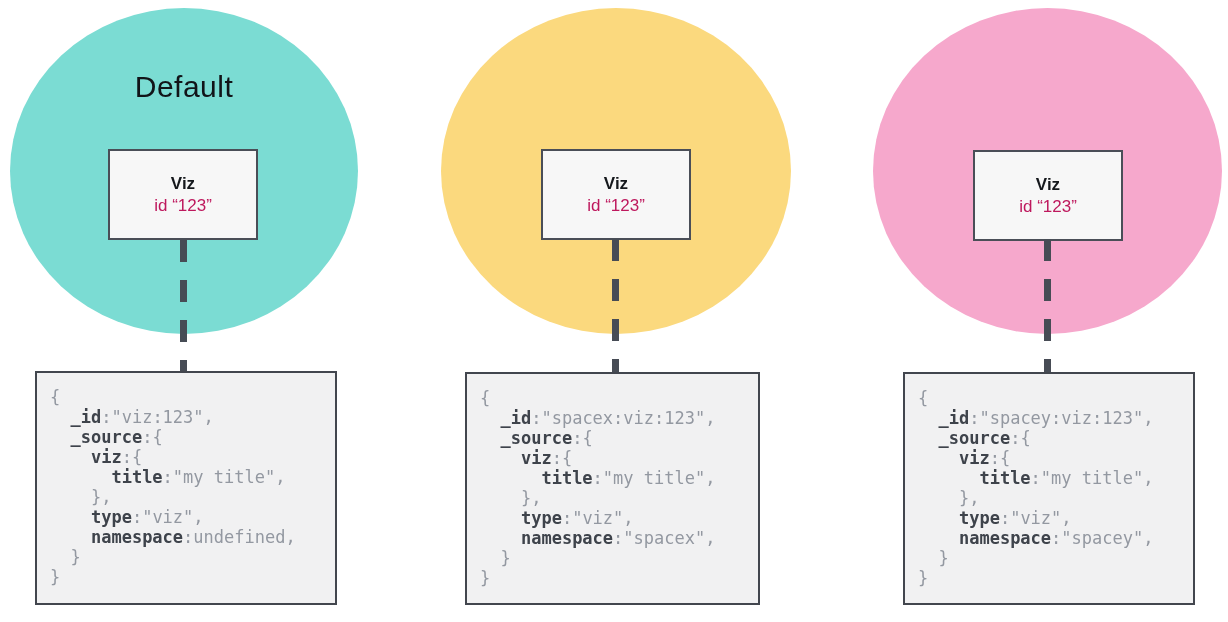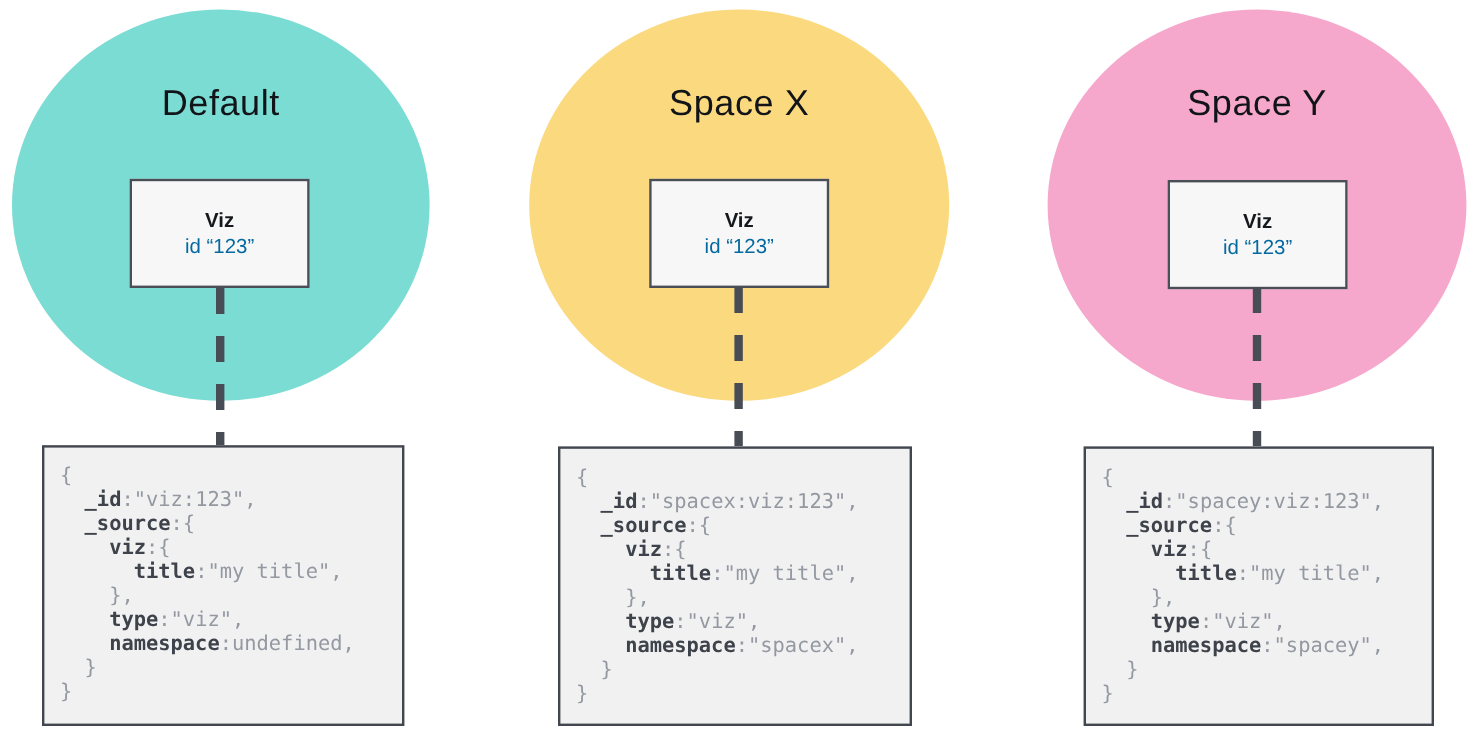--- a/index.html
+++ b/index.html
@@ -43,21 +43,21 @@
   }
   .viz-title {
     font-size: 17px;
     font-weight: bold;
     line-height: 22px;
     color: #15181c;
   }
   .viz-id {
     font-size: 17px;
     line-height: 22px;
-    color: #0369a1;
+    color: #be185d;
   }
   .dash-line {
     position: absolute;
     width: 7px;
     background: repeating-linear-gradient(
       180deg,
       var(--dash-color, #474c55) 0px,
       var(--dash-color, #474c55) 22px,
       transparent 22px,
       transparent 40px
@@ -93,30 +93,28 @@
   <div class="circle" style="left: 10px; top: 8px; width: 348px; height: 326px; background: rgb(123, 220, 211);"></div>
   <div class="circle-title" style="left:10px; width:348px;">Default</div>
   <div class="viz-box" style="left:108px; top:149px;">
     <div class="viz-title">Viz</div>
     <div class="viz-id">id “123”</div>
   </div>
   <div class="dash-line" style="left:180px; top:240px; height:131px;"></div>
   <pre class="code-block" style="left:35px; top:371px; width:302px; height:234px;"><div><span class="tok-plain">{</span></div><div><span class="tok-plain">  </span><span class="tok-key">_id</span><span class="tok-plain">:"viz:123",</span></div><div><span class="tok-plain">  </span><span class="tok-key">_source</span><span class="tok-plain">:{</span></div><div><span class="tok-plain">    </span><span class="tok-key">viz</span><span class="tok-plain">:{</span></div><div><span class="tok-plain">      </span><span class="tok-key">title</span><span class="tok-plain">:"my title",</span></div><div><span class="tok-plain">    },</span></div><div><span class="tok-plain">    </span><span class="tok-key">type</span><span class="tok-plain">:"viz",</span></div><div><span class="tok-plain">    </span><span class="tok-key">namespace</span><span class="tok-plain">:undefined,</span></div><div><span class="tok-plain">  }</span></div><div><span class="tok-plain">}</span></div></pre>
 
   <div class="circle" style="left: 441px; top: 8px; width: 350px; height: 326px; background: rgb(251, 217, 126);"></div>
-  <div class="circle-title" style="left:441px; width:350px;">Space X</div>
   <div class="viz-box" style="left:541px; top:149px;">
     <div class="viz-title">Viz</div>
     <div class="viz-id">id “123”</div>
   </div>
   <div class="dash-line" style="left:612px; top:239px; height:133px;"></div>
   <pre class="code-block" style="left:465px; top:372px; width:295px; height:233px;"><div><span class="tok-plain">{</span></div><div><span class="tok-plain">  </span><span class="tok-key">_id</span><span class="tok-plain">:"spacex:viz:123",</span></div><div><span class="tok-plain">  </span><span class="tok-key">_source</span><span class="tok-plain">:{</span></div><div><span class="tok-plain">    </span><span class="tok-key">viz</span><span class="tok-plain">:{</span></div><div><span class="tok-plain">      </span><span class="tok-key">title</span><span class="tok-plain">:"my title",</span></div><div><span class="tok-plain">    },</span></div><div><span class="tok-plain">    </span><span class="tok-key">type</span><span class="tok-plain">:"viz",</span></div><div><span class="tok-plain">    </span><span class="tok-key">namespace</span><span class="tok-plain">:"spacex",</span></div><div><span class="tok-plain">  }</span></div><div><span class="tok-plain">}</span></div></pre>
 
   <div class="circle" style="left: 873px; top: 8px; width: 349px; height: 326px; background: rgb(246, 168, 204);"></div>
-  <div class="circle-title" style="left:873px; width:349px;">Space Y</div>
   <div class="viz-box" style="left:973px; top:150px;">
     <div class="viz-title">Viz</div>
     <div class="viz-id">id “123”</div>
   </div>
   <div class="dash-line" style="left:1044px; top:239px; height:133px;"></div>
   <pre class="code-block" style="left:903px; top:372px; width:292px; height:233px;"><div><span class="tok-plain">{</span></div><div><span class="tok-plain">  </span><span class="tok-key">_id</span><span class="tok-plain">:"spacey:viz:123",</span></div><div><span class="tok-plain">  </span><span class="tok-key">_source</span><span class="tok-plain">:{</span></div><div><span class="tok-plain">    </span><span class="tok-key">viz</span><span class="tok-plain">:{</span></div><div><span class="tok-plain">      </span><span class="tok-key">title</span><span class="tok-plain">:"my title",</span></div><div><span class="tok-plain">    },</span></div><div><span class="tok-plain">    </span><span class="tok-key">type</span><span class="tok-plain">:"viz",</span></div><div><span class="tok-plain">    </span><span class="tok-key">namespace</span><span class="tok-plain">:"spacey",</span></div><div><span class="tok-plain">  }</span></div><div><span class="tok-plain">}</span></div></pre>
 
 </div>
 
 </body></html>

